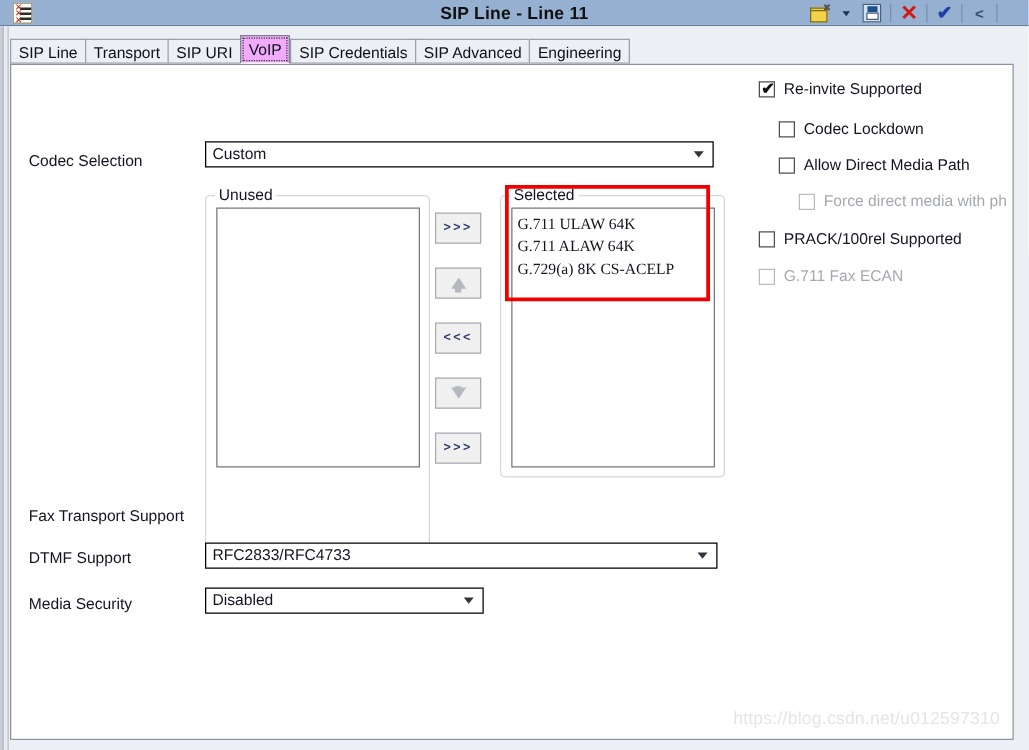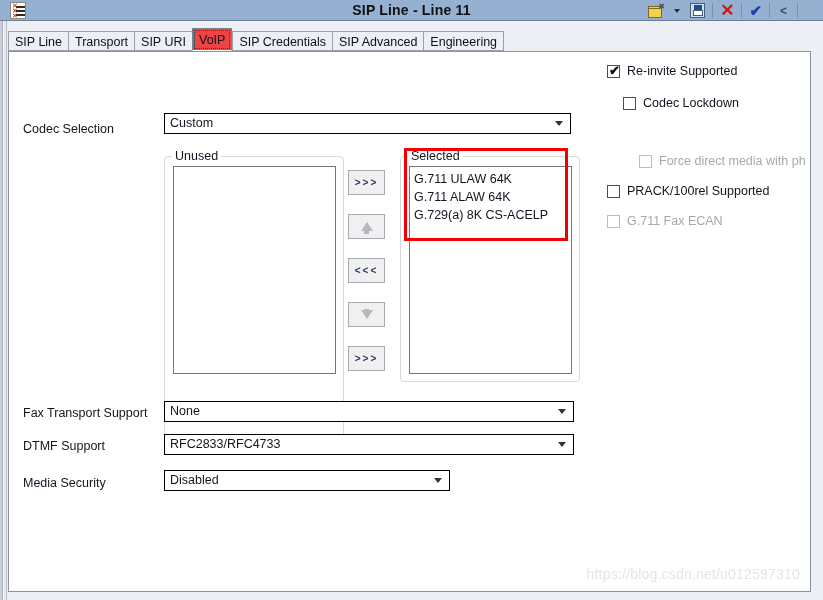--- a/index.html
+++ b/index.html
@@ -206,21 +206,21 @@
     font-size: 12.5px;
     color: #101018;
     background: #eceff3;
     border: 1px solid #9aa0ab;
     border-right: none;
     box-sizing: border-box;
     white-space: nowrap;
   }
   .tab:last-child { border-right: 1px solid #9aa0ab; }
   .tab.active {
-    background: #ef4444;
+    background: #f0abfc;
     height: 23px;
     line-height: 22px;
     border: 1px solid #7d838e;
     border-bottom: 1px solid #ffffff;
     position: relative;
     z-index: 3;
     outline: 1px dotted #3a3a3a;
     outline-offset: -3px;
   }
 
@@ -282,20 +282,21 @@
     font-size: 12.5px;
     color: #141420;
     white-space: nowrap;
   }
   .listbox {
     position: absolute;
     background: #ffffff;
     border: 1px solid #72777f;
     box-sizing: border-box;
     overflow: hidden;
+    font-family: Liberation Serif, serif;
   }
   .listbox .item {
     font-size: 12.5px;
     line-height: 18px;
     color: #141420;
     padding-left: 4px;
     white-space: nowrap;
   }
 
   
@@ -477,49 +478,49 @@
     <div class="listbox" style="left:8px; top:9px; width:163px; height:208px; padding-top:3px;">
       <div class="item">G.711 ULAW 64K</div>
       <div class="item">G.711 ALAW 64K</div>
       <div class="item">G.729(a) 8K CS-ACELP</div>
     </div>
   </div>
 
   <div class="redbox" style="left:395px; top:96px; width:164px; height:93px;"></div>
 
   <div class="lbl" style="left:14px; top:354px;text-align:center;">Fax Transport Support</div>
-  <div class="combo" style="left:155px; top:349px; width:410px;">
-    <span class="val">None</span>
-    <span class="arw"></span>
-  </div>
 
   <div class="lbl" style="left:14px; top:387px;">DTMF Support</div>
   <div class="combo" style="left:155px; top:382px; width:410px;">
     <span class="val">RFC2833/RFC4733</span>
     <span class="arw"></span>
   </div>
 
   <div class="lbl" style="left:14px; top:424px;">Media Security</div>
-  <div class="combo" style="left:155px; top:418px; width:286px;">
+  <div class="combo" style="left:155px; top:418px; width:223px;">
     <span class="val">Disabled</span>
     <span class="arw"></span>
   </div>
 
   <div class="cbrow" style="left:598px; top:12px;">
     <span class="cbox">
         <span class="tick">✔</span>
       </span>
     <span class="txt">Re-invite Supported</span>
   </div>
 
   <div class="cbrow" style="left:614px; top:44px;">
     <span class="cbox"></span>
     <span class="txt">Codec Lockdown</span>
   </div>
 
+  <div class="cbrow" style="left:614px; top:73px;">
+    <span class="cbox"></span>
+    <span class="txt">Allow Direct Media Path</span>
+  </div>
 
   <div class="cbrow dis" style="left:630px; top:102px;">
     <span class="cbox dis"></span>
     <span class="txt">Force direct media with ph</span>
   </div>
 
   <div class="cbrow" style="left:598px; top:132px;">
     <span class="cbox"></span>
     <span class="txt">PRACK/100rel Supported</span>
   </div>

